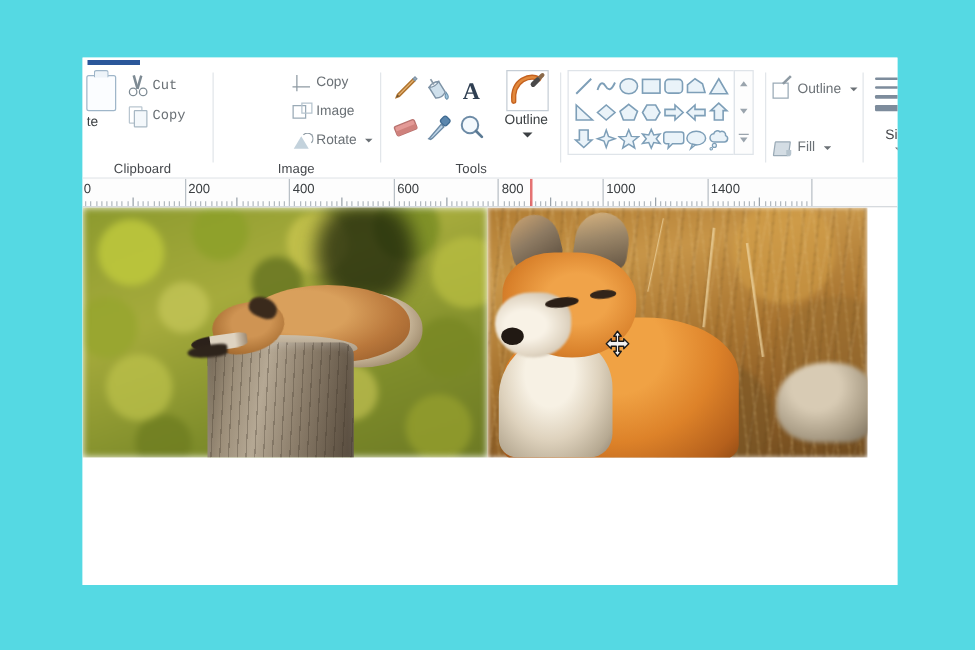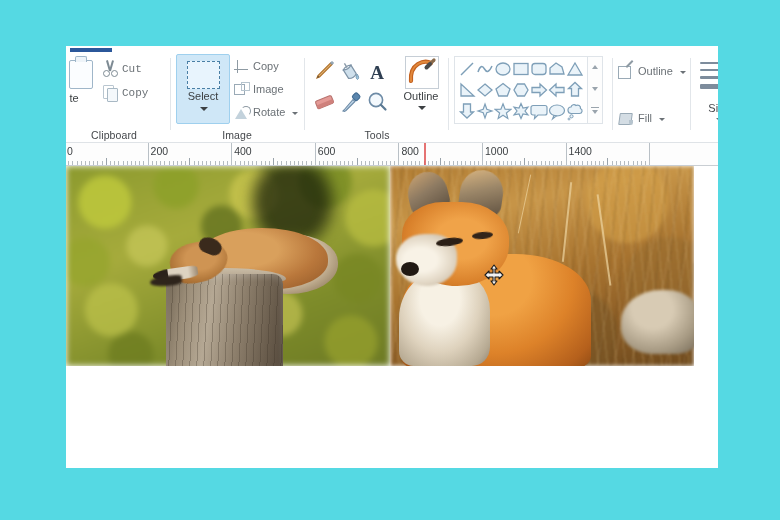--- a/index.html
+++ b/index.html
@@ -390,25 +390,20 @@
             <span class="sh1"></span>
               <span class="sh2"></span>
           </span>
           <span>Copy</span>
         </div>
         <div class="group-label">Clipboard</div>
       </div>
       <div class="group-sep" style="left:104px;"></div>
 
       <div class="group" id="g-image">
-        <div id="select-btn">
-          <span id="select-marquee"></span>
-          <span id="select-label">Select</span>
-          <span id="select-caret"></span>
-        </div>
         <div class="img-item" id="img-crop">
           <span class="ic-crop"></span>
           <span>Copy</span>
         </div>
         <div class="img-item" id="img-resize">
           <span class="ic-resize">
             <span class="r1"></span>
               <span class="r2"></span>
           </span>
           <span>Image</span>

